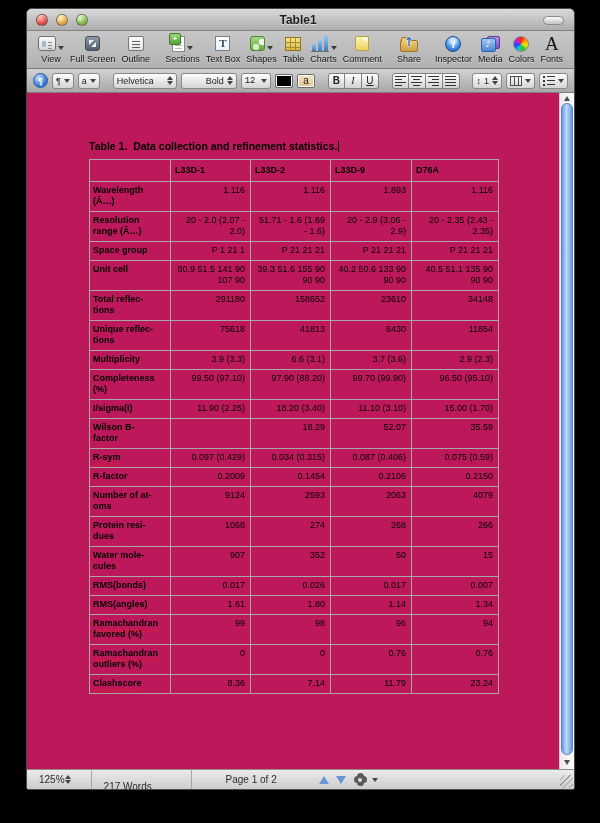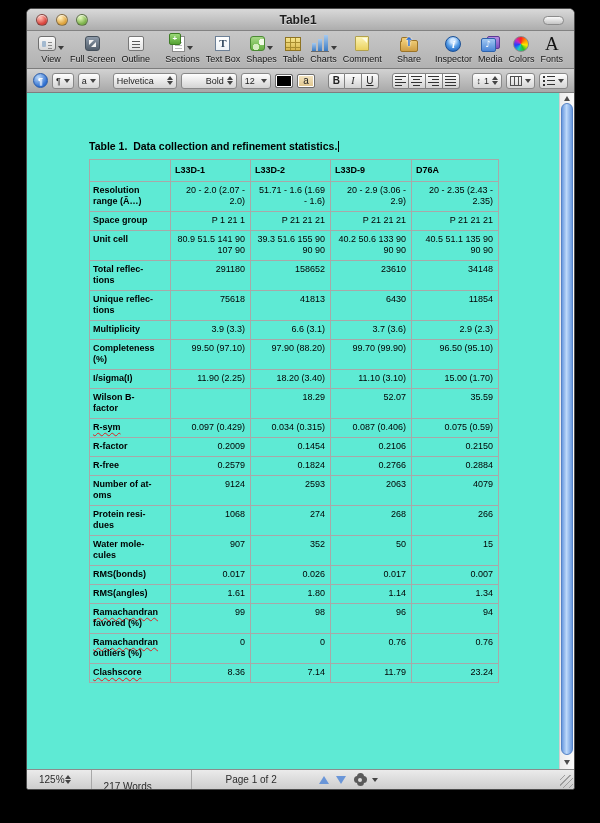--- a/index.html
+++ b/index.html
@@ -160,21 +160,21 @@
   .cols-ic { width:12px; height:10px; border:1px solid #4f4f4f;
              background:linear-gradient(to right, transparent 0 3px, #4f4f4f 3px 4px, transparent 4px 7px, #4f4f4f 7px 8px, transparent 8px); }
   .list-ic { width:12px; height:10px; background-repeat:no-repeat;
              background-image:linear-gradient(#333,#333),linear-gradient(#333,#333),linear-gradient(#333,#333),
                               linear-gradient(#333,#333),linear-gradient(#333,#333),linear-gradient(#333,#333);
              background-size:2px 2px,2px 2px,2px 2px,8px 1px,8px 1px,8px 1px;
              background-position:0 0,0 4px,0 8px,4px 0,4px 4px,4px 8px; }
   .fb-gap { width:6px; }
 
   
-  .doc { flex:1 1 auto; position:relative; background:#5eead4; overflow:hidden; }
+  .doc { flex:1 1 auto; position:relative; background:#be185d; overflow:hidden; }
   .doc-title { position:absolute; left:62px; top:47px; font-size:10.5px; font-weight:bold;
                color:#000; white-space:pre; }
   .cursor { display:inline-block; width:1px; height:11px; background:#000;
             vertical-align:-2px; margin-left:1px; }
   table.stats { position:absolute; left:62px; top:66px; width:409px; border-collapse:collapse;
                 table-layout:fixed; font-size:9px; line-height:11px; color:#000; }
   table.stats col.c0 { width:81px; } table.stats col.c1 { width:80px; }
   table.stats col.c2 { width:80px; } table.stats col.c3 { width:81px; }
   table.stats col.c4 { width:87px; }
   table.stats th, table.stats td { border:1px solid #a8a8a8; vertical-align:top; }
@@ -346,21 +346,21 @@
           <i class="d"></i>
         </span>
     </div>
     <div class="fb-ctl" style="width:60px; justify-content:space-between;padding-left:24px;">
       <span class="lbl">Bold</span>
       <span class="updown">
           <i class="u"></i>
           <i class="d"></i>
         </span>
     </div>
-    <div class="fb-ctl" style="width:36px; justify-content:space-between;">
+    <div class="fb-ctl" style="width:36px; justify-content:space-between;font-family:Liberation Mono, monospace;">
       <span class="lbl">12</span>
       <span class="mini-caret"></span>
     </div>
     <div class="well well-text"></div>
     <div class="well well-bg">a</div>
     <div class="fb-gap"></div>
     <div class="seg">
       <span class="b-bold">B</span>
       <span class="b-italic">I</span>
       <span class="b-under">U</span>
@@ -415,20 +415,30 @@
             <th></th>
             <th>L33D-1</th>
             <th>L33D-2</th>
             <th>L33D-9</th>
             <th>D76A</th>
           </tr>
         </thead>
       <tbody>
           <tr>
             <th class="rowlabel">
+              <span class="lline">Wavelength</span>
+              <span class="lline">(Ã…)</span>
+            </th>
+            <td>1.116</td>
+            <td>1.116</td>
+            <td>1.893</td>
+            <td>1.116</td>
+          </tr>
+          <tr>
+            <th class="rowlabel">
               <span class="lline">Resolution</span>
               <span class="lline">range (Ã…)</span>
             </th>
             <td>20 - 2.0 (2.07 -
 2.0)</td>
             <td>51.71 - 1.6 (1.69
 - 1.6)</td>
             <td>20 - 2.9 (3.06 -
 2.9)</td>
             <td>20 - 2.35 (2.43 -
@@ -527,29 +537,20 @@
             <th class="rowlabel">
               <span class="lline">R-factor</span>
             </th>
             <td>0.2009</td>
             <td>0.1454</td>
             <td>0.2106</td>
             <td>0.2150</td>
           </tr>
           <tr>
             <th class="rowlabel">
-              <span class="lline">R-free</span>
-            </th>
-            <td>0.2579</td>
-            <td>0.1824</td>
-            <td>0.2766</td>
-            <td>0.2884</td>
-          </tr>
-          <tr>
-            <th class="rowlabel">
               <span class="lline">Number of at-</span>
               <span class="lline">oms</span>
             </th>
             <td>9124</td>
             <td>2593</td>
             <td>2063</td>
             <td>4079</td>
           </tr>
           <tr>
             <th class="rowlabel">

